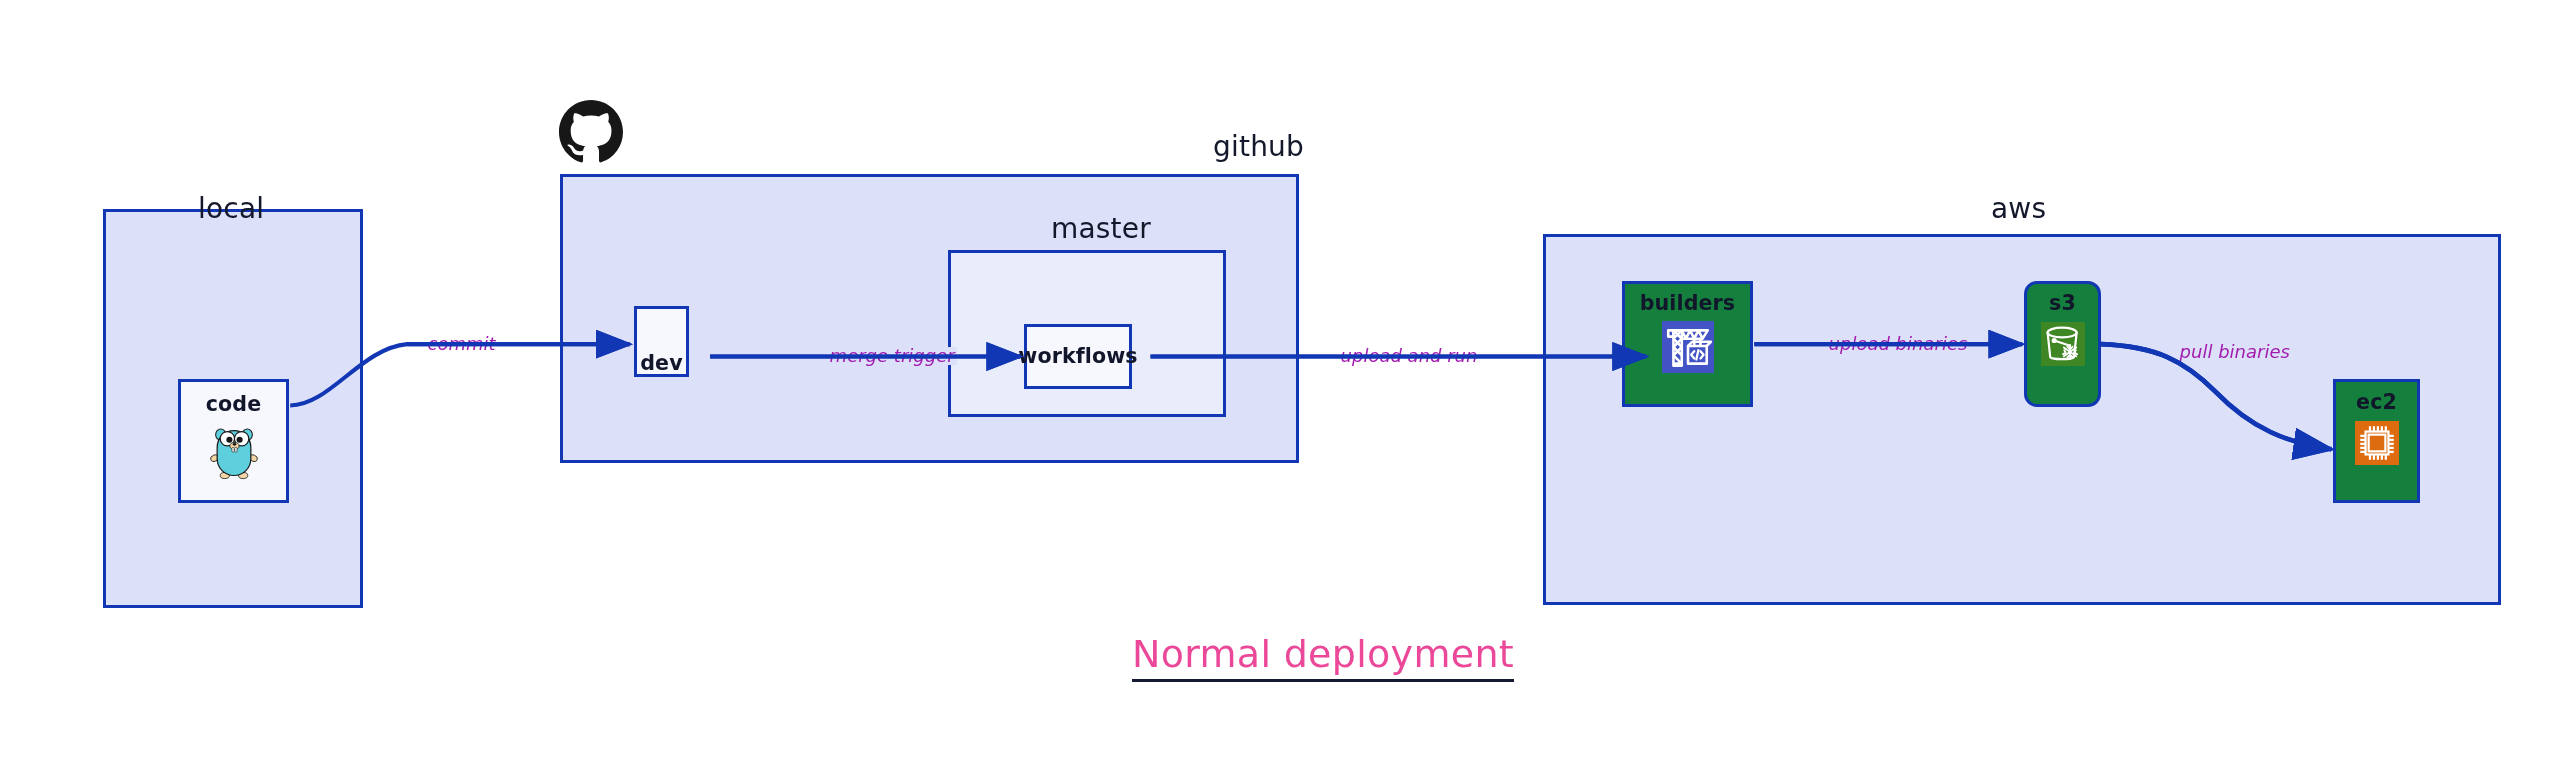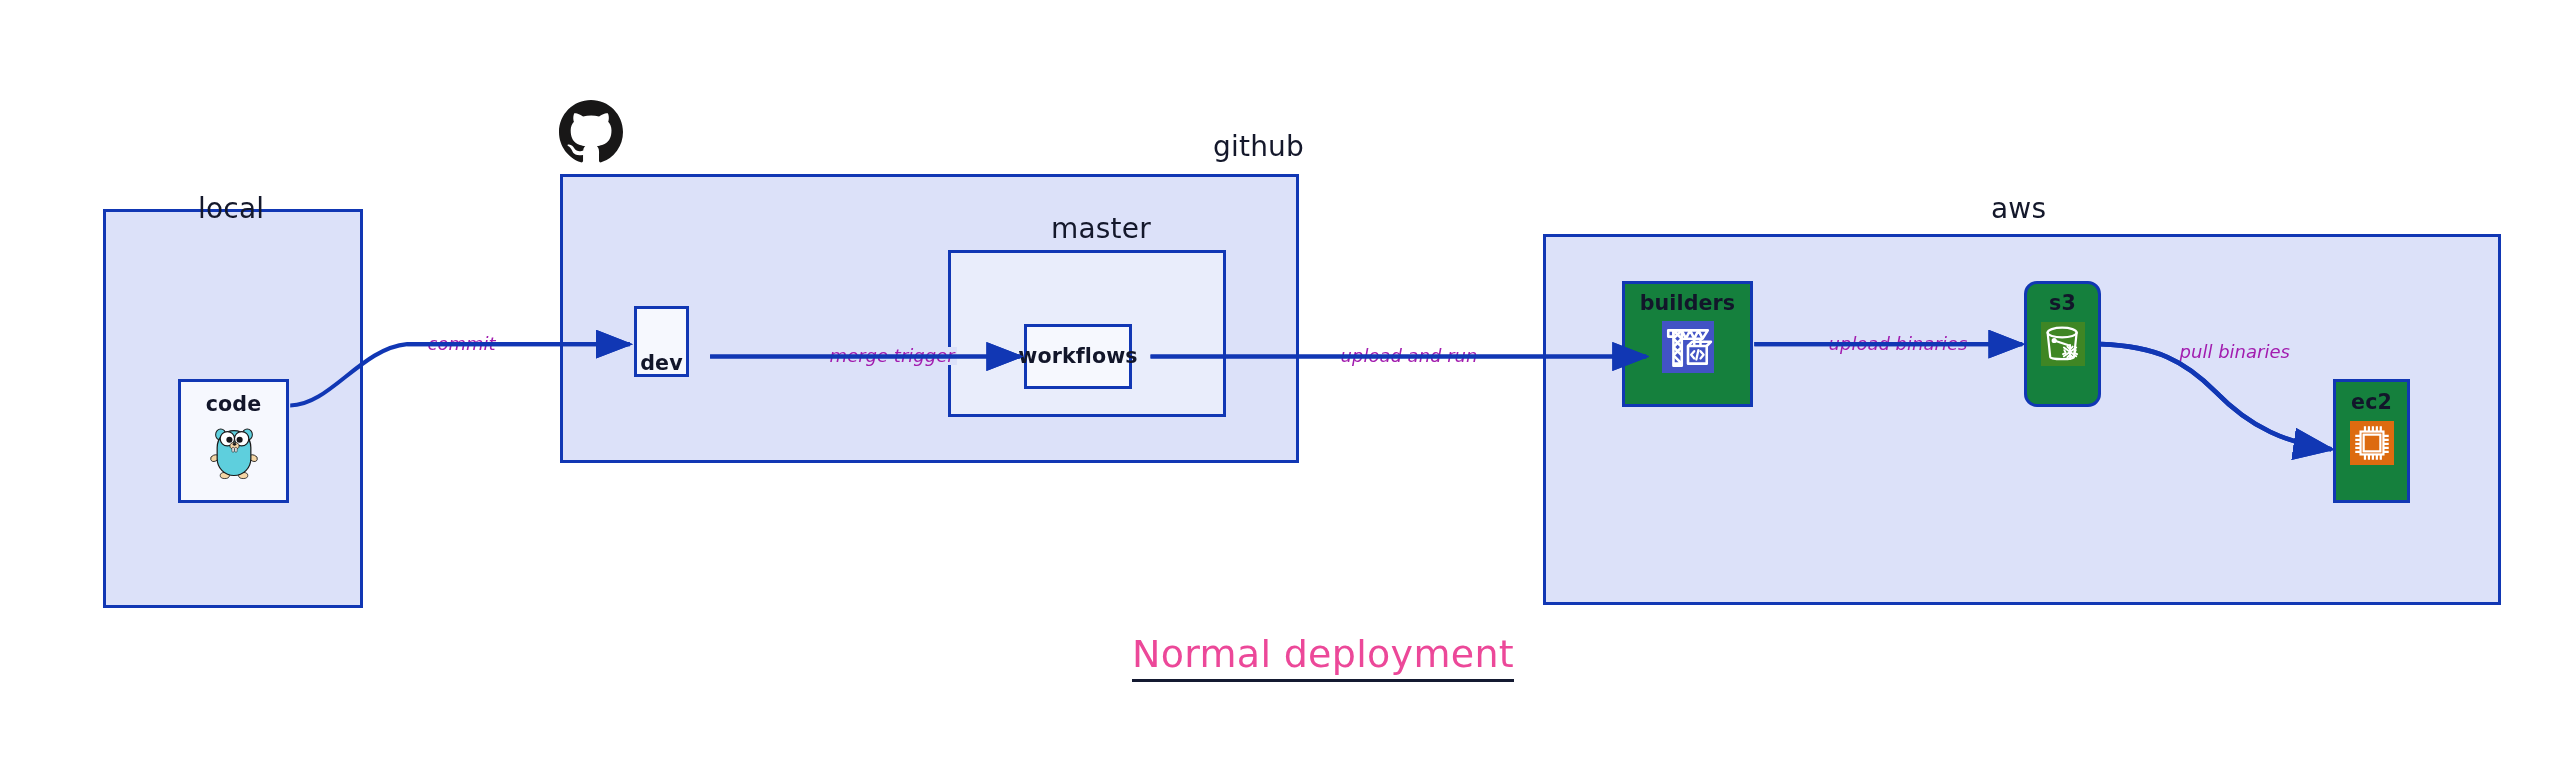--- a/index.html
+++ b/index.html
@@ -240,21 +240,21 @@
 
           <g stroke-width="4.4">
             <path d="M66 52 L66 84 M52 58 L80 78 M80 58 L52 78"></path>
             <path d="M60 56 L66 62 L72 56 M60 80 L66 74 L72 80"></path>
             <path d="M53 64 L56 70 L50 73 M79 64 L76 70 L82 73"></path>
           </g>
         </g>
       </svg>
     </div>
 
-    <div class="node" style="left:2333px;top:379px;width:77px;height:124px;">
+    <div class="node" style="left:2333px;top:379px;width:87px;height:124px;">
       <span class="nlabel" style="margin-top:10.3px;">ec2</span>
       <svg class="nodeicon" width="44" height="44" viewBox="0 0 100 100" style="margin-top:8.2px;">
         <rect x="0" y="0" width="100" height="100" fill="#dd6b10"></rect>
         <g fill="none" stroke="#ffffff" stroke-width="5">
           <rect x="24" y="24" width="52" height="52"></rect>
           <rect x="31" y="31" width="38" height="38"></rect>
         </g>
         <g stroke="#ffffff" stroke-width="5" stroke-linecap="butt">
 
           <path d="M34 12 L34 24 M43 12 L43 24 M52 12 L52 24 M61 12 L61 24 M70 12 L70 24"></path>

